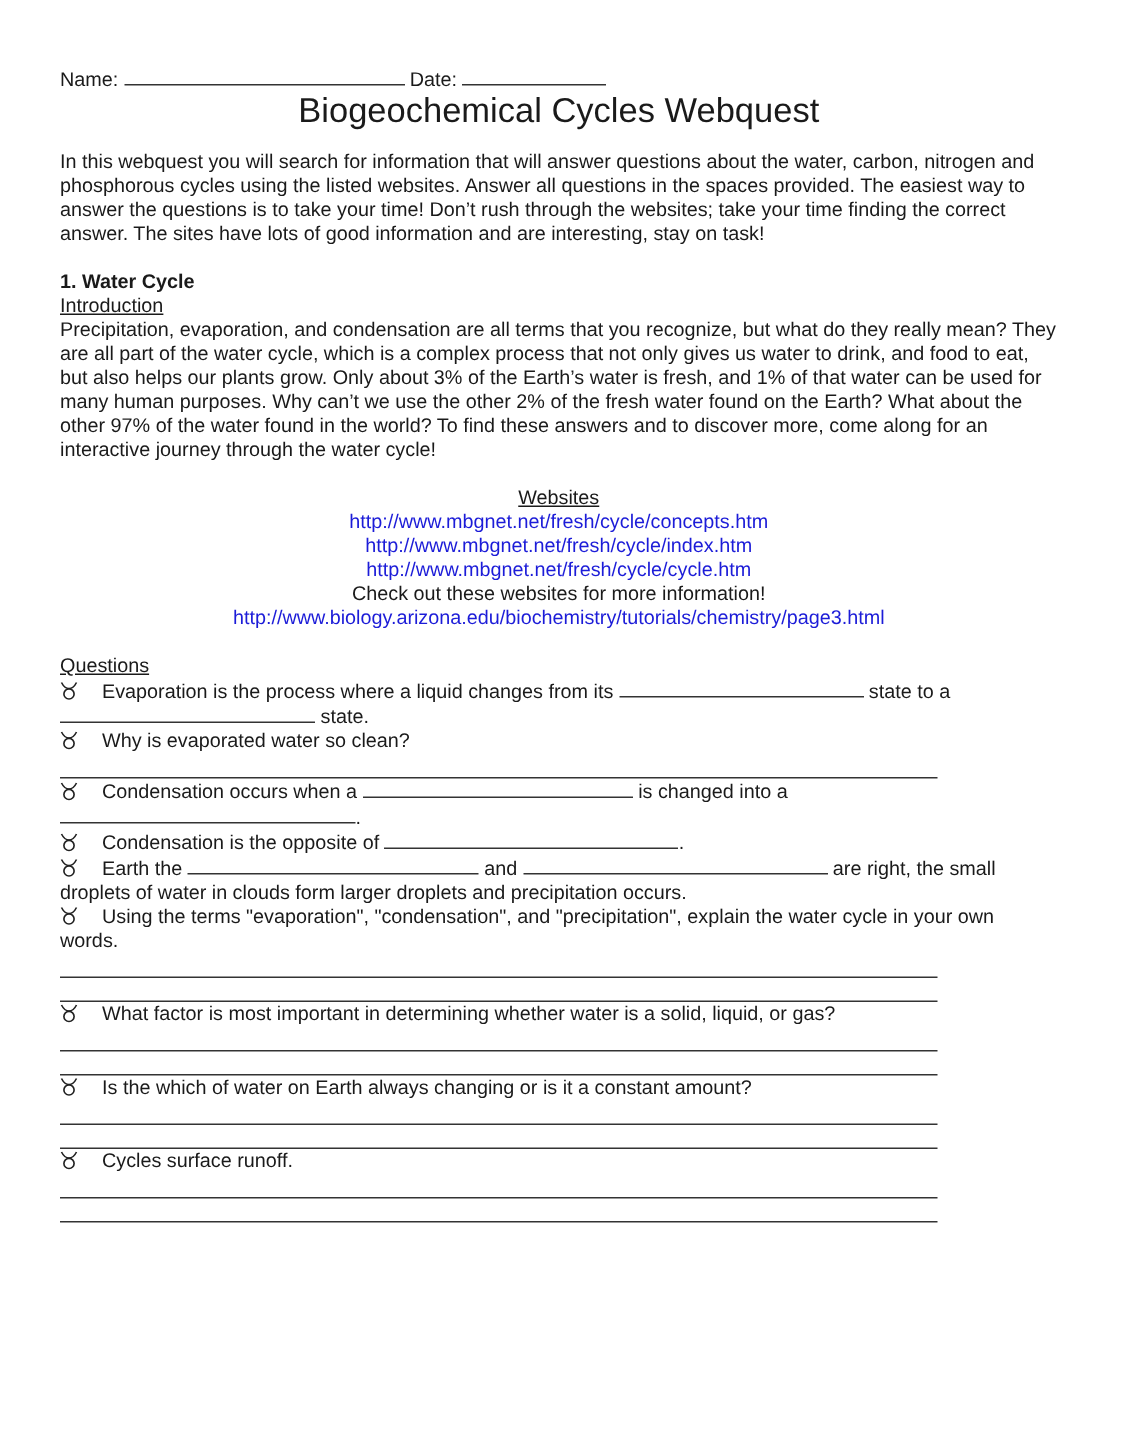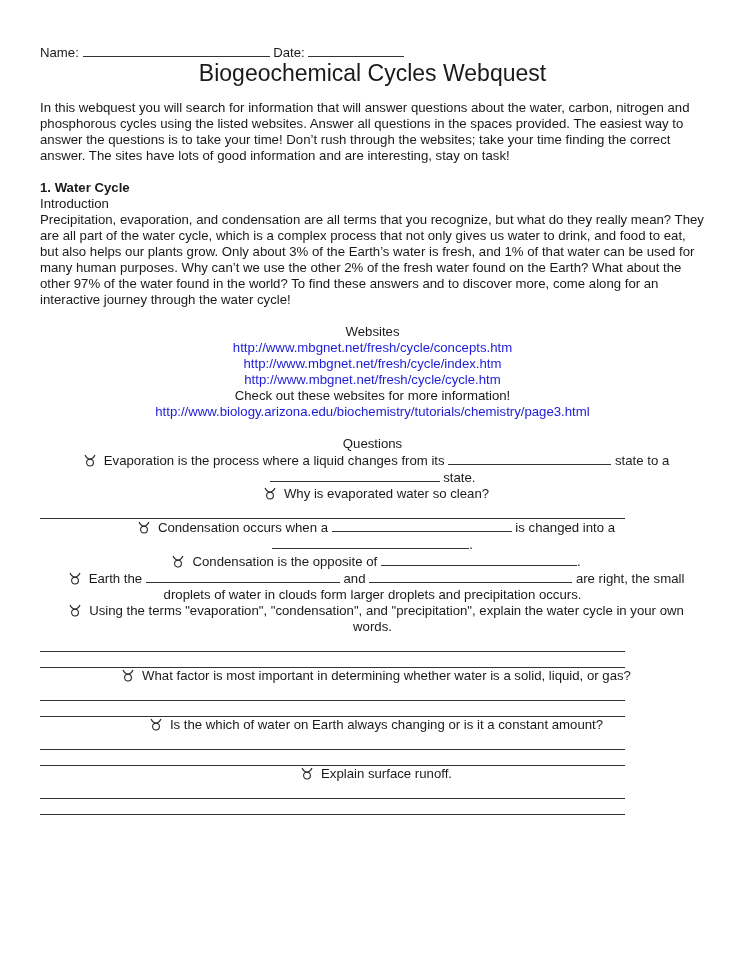--- a/index.html
+++ b/index.html
@@ -4,24 +4,24 @@
 <style>
   html, body { margin: 0; padding: 0; background: #ffffff; }
   body { width: 749px; height: 970px; position: relative; overflow: hidden;
          font-family: "Liberation Sans", sans-serif; color: #1a1a1a; font-size: 13.2px; line-height: 16px; }
   .page { position: absolute; left: 40px; top: 44px; width: 665px; }
   .header-line { white-space: pre; }
   .blank { display: inline-block; border-bottom: 1px solid #333; height: 12px; vertical-align: baseline; }
   .title { text-align: center; font-size: 23px; line-height: 20px; margin-top: 2px; margin-left: 0; color: #1a1a1a; }
   .intro { margin-top: 17px; }
   .section-title { font-weight: bold; margin-top: 16px; }
-  .u { }
+  .u { text-decoration: underline; }
   .links { margin-top: 16px; text-align: center; }
   .link { color: #1c1cd8; text-decoration: none; display: block; }
-  .questions { margin-top: 16px; text-align: center; }
+  .questions { margin-top: 16px; }
   .q { }
   .q:first-child { margin-top: 0; }
   .bullet { display: inline-block; width: 28px; }
   .bullet svg { vertical-align: -2px; }
   .ansline { border-bottom: 1px solid #333; width: 585px; height: 15px; }
   .ansline.first { margin-top: 1px; }
   p { margin: 0; }
 </style>
 </head>
 <body>
@@ -112,18 +112,18 @@
             <circle cx="6" cy="8.6" r="3.4" fill="none" stroke="#222" stroke-width="1.1"></circle>
           </svg></span><span>Is the which of water on Earth always changing or is it a constant amount?</span>
       <div class="ansline first"></div>
       <div class="ansline"></div>
     </div>
 
     <div class="q">
       <span class="bullet"><svg width="12" height="13" viewBox="0 0 12 13">
             <path d="M1 1 Q3 5 6 5 Q9 5 11 1" fill="none" stroke="#222" stroke-width="1.1"></path>
             <circle cx="6" cy="8.6" r="3.4" fill="none" stroke="#222" stroke-width="1.1"></circle>
-          </svg></span><span>Explain surface runoff.</span>
+          </svg></span><span>Cycles surface runoff.</span>
       <div class="ansline first"></div>
       <div class="ansline"></div>
     </div>
   </div>
 </div>
 
 </body></html>

